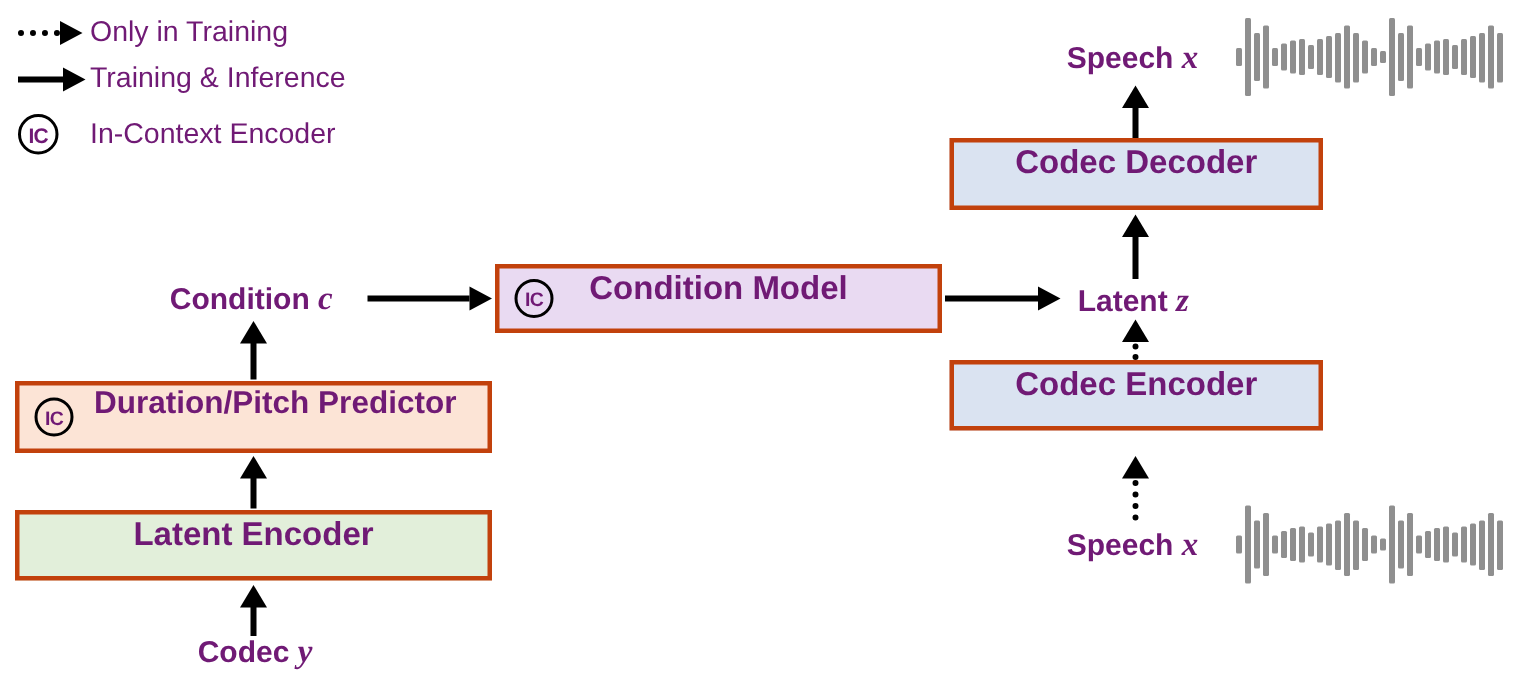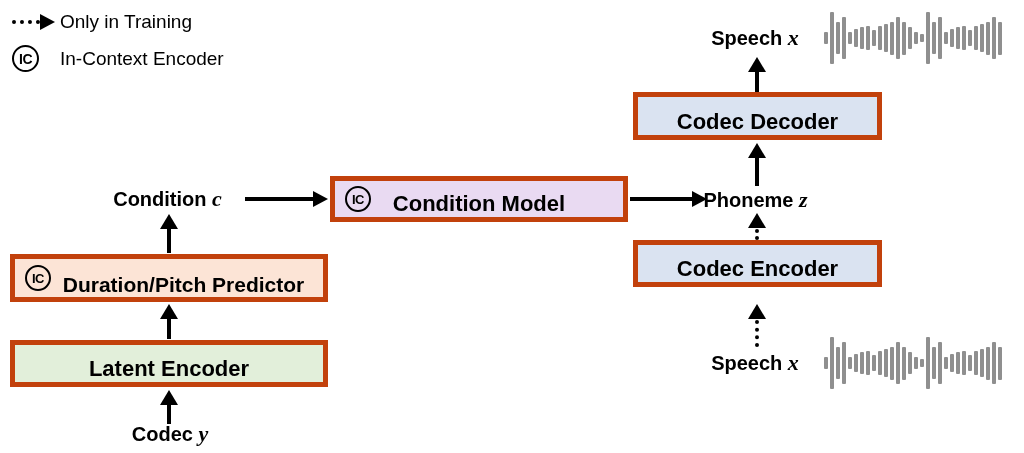--- a/index.html
+++ b/index.html
@@ -1,18 +1,18 @@
 <!DOCTYPE html>
 <html><head>
 <meta charset="utf-8">
 <style>
   html,body{margin:0;padding:0;background:#fff;}
   .canvas{
     position:relative;width:1004px;height:453px;background:#ffffff;
-    font-family:"Liberation Sans",sans-serif;color:#000000;overflow:hidden;
+    font-family:"Liberation Sans",sans-serif;color:#701a75;overflow:hidden;
   }
   
   .legend{position:absolute;left:12px;top:6px;}
   .legend-row{display:flex;align-items:center;height:31px;}
   .legend-row.last{margin-top:6px;}
   .legend-icon{width:48px;display:flex;align-items:center;flex:0 0 48px;}
   .legend-label{font-size:19px;font-weight:400;white-space:nowrap;}
   
   .h-stem{height:4px;background:#000;}
   .h-stem-dotted{height:0;border-top:4px dotted #000;}
@@ -26,22 +26,22 @@
   
   .ic-badge{
     display:inline-flex;align-items:center;justify-content:center;
     width:27px;height:27px;border:2.5px solid #000;border-radius:50%;
     font-size:14px;font-weight:700;letter-spacing:-0.5px;background:transparent;
     box-sizing:border-box;flex:0 0 auto;
   }
   .in-node{position:absolute;left:10px;top:50%;transform:translateY(-50%);width:26px;height:26px;font-size:13px;}
   
   .node{
-    position:absolute;display:flex;align-items:flex-end;justify-content:center;
-    border:5px solid #c2410c;box-sizing:border-box;
+    position:absolute;display:flex;align-items:flex-start;justify-content:center;
+    border:3px solid #c2410c;box-sizing:border-box;
   }
   .node-label{font-size:22px;font-weight:700;white-space:nowrap;}
   
   .flabel{position:absolute;font-size:20px;font-weight:700;text-align:center;white-space:nowrap;}
   .mvar{font-family:"Liberation Serif",serif;font-style:italic;font-weight:700;font-size:22px;}
   
   .waveform{position:absolute;display:flex;align-items:center;}
   .waveform span{display:inline-block;width:4px;margin-right:2px;border-radius:1px;}
 </style>
 </head>
@@ -50,20 +50,27 @@
 <div class="canvas">
 
   <div class="legend">
     <div class="legend-row">
       <span class="legend-icon">
         <span class="h-stem-dotted" style="width:28px;"></span>
           <span class="h-head"></span>
       </span>
       <span class="legend-label">Only in Training</span>
     </div>
+    <div class="legend-row">
+      <span class="legend-icon">
+        <span class="h-stem" style="width:30px;"></span>
+          <span class="h-head"></span>
+      </span>
+      <span class="legend-label">Training &amp; Inference</span>
+    </div>
     <div class="legend-row last">
       <span class="legend-icon">
           <span class="ic-badge">IC</span>
         </span>
       <span class="legend-label">In-Context Encoder</span>
     </div>
   </div>
 
   <div class="flabel" style="left:85px;top:421px;width:170px;">
     <span>Codec </span><span class="mvar">y</span>
@@ -106,21 +113,21 @@
     <span class="ic-badge in-node">IC</span>
     <span class="node-label">Condition Model</span>
   </div>
 
   <div class="harrow" style="left:630px;top:191px;">
     <span class="h-stem" style="width:62px;"></span>
       <span class="h-head"></span>
   </div>
 
   <div class="flabel" style="left:703px;top:187px;width:105px;">
-    <span>Phoneme </span><span class="mvar">z</span>
+    <span>Latent </span><span class="mvar">z</span>
   </div>
 
   <div class="flabel" style="left:700px;top:25px;width:110px;">
     <span>Speech </span><span class="mvar">x</span>
   </div>
   <div class="waveform" style="left:824px;top:8px;width:198px;height:60px;">
       <span style="height: 12px; background: rgb(143, 143, 143);"></span>
       <span style="height: 52px; background: rgb(143, 143, 143);"></span>
       <span style="height: 32px; background: rgb(143, 143, 143);"></span>
       <span style="height: 42px; background: rgb(143, 143, 143);"></span>

